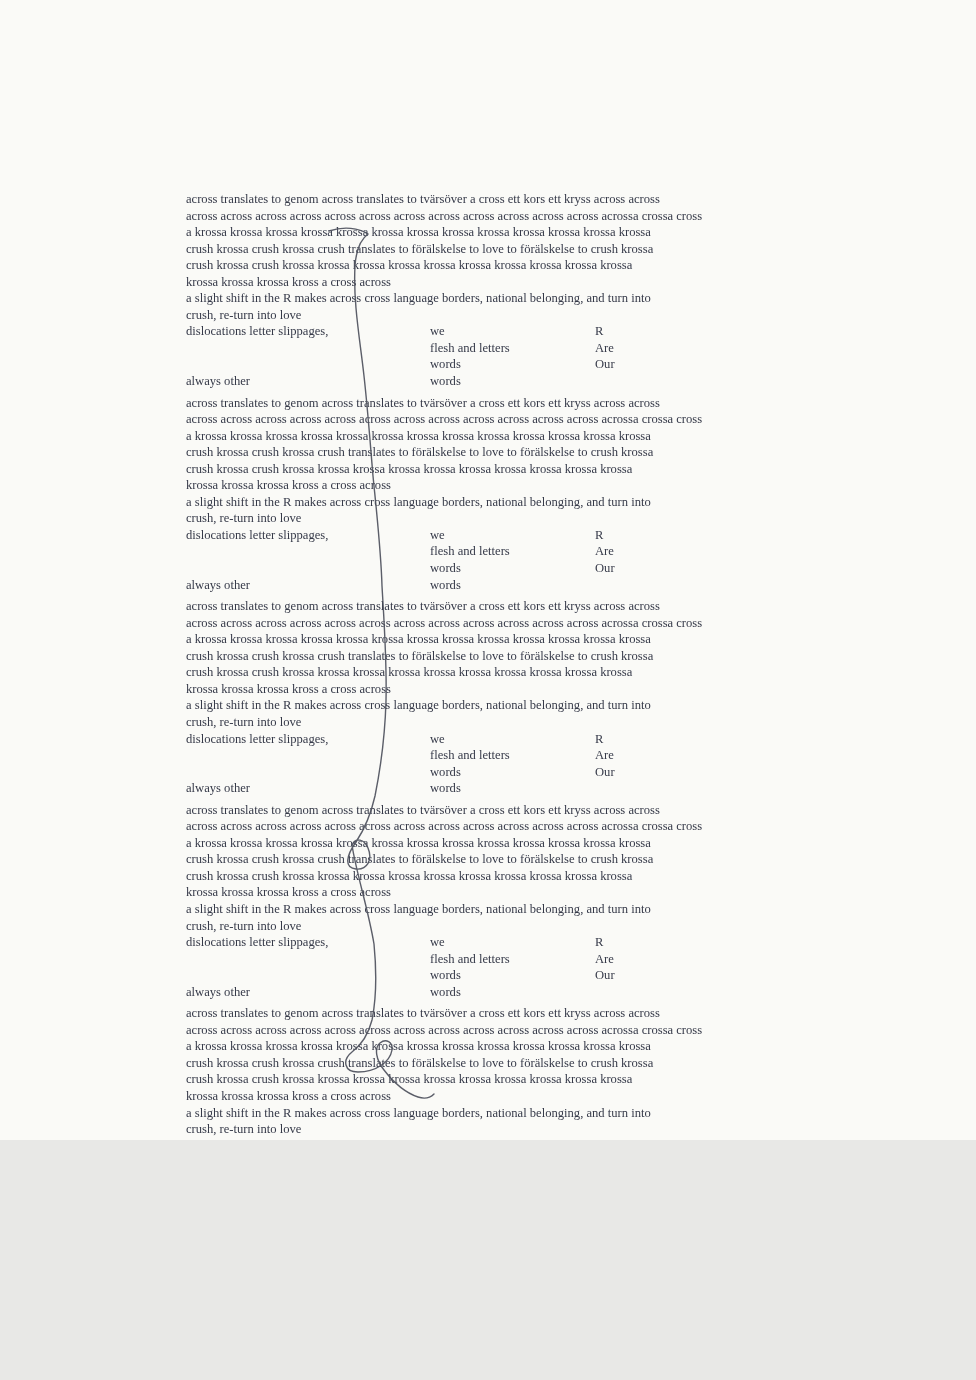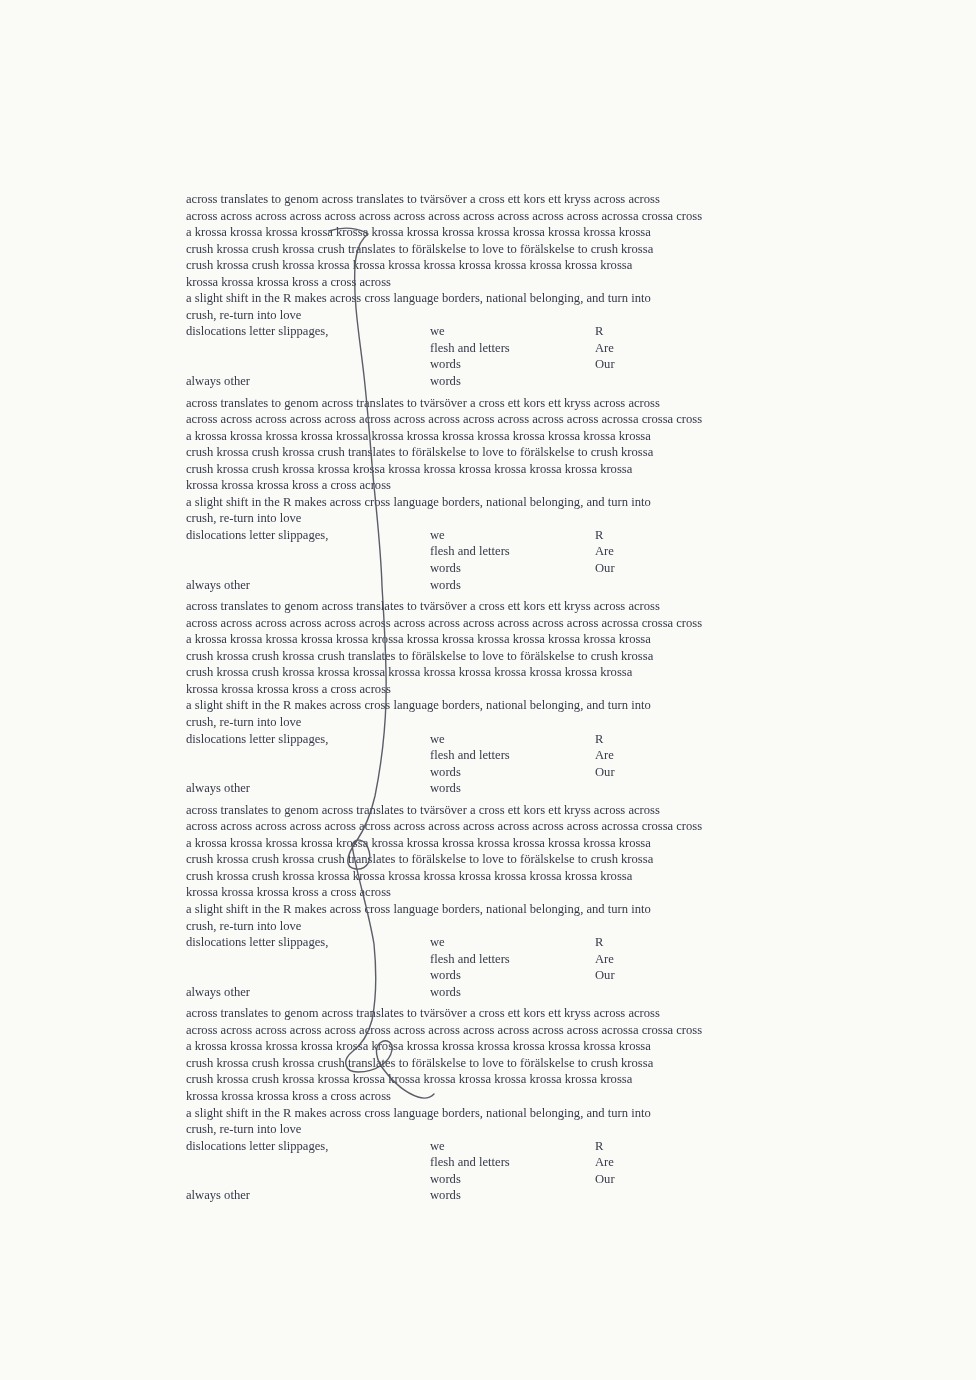--- a/index.html
+++ b/index.html
@@ -4,21 +4,21 @@
 <style>
   :root{
     --bg:#fafaf7;
     --text:#363a49;
     --pen:#4d505c;
   }
   html,body{margin:0;padding:0;background:#e8e8e6;}
   .page{
     position:relative;
     width:976px;
-    height:1380px;
+    height:1140px;
     margin:0 auto;
     background:var(--bg);
     font-family:"Liberation Serif", serif;
     overflow:hidden;
   }
   .content{
     position:absolute;
     left:186px;
     top:191px;
     width:575px;

